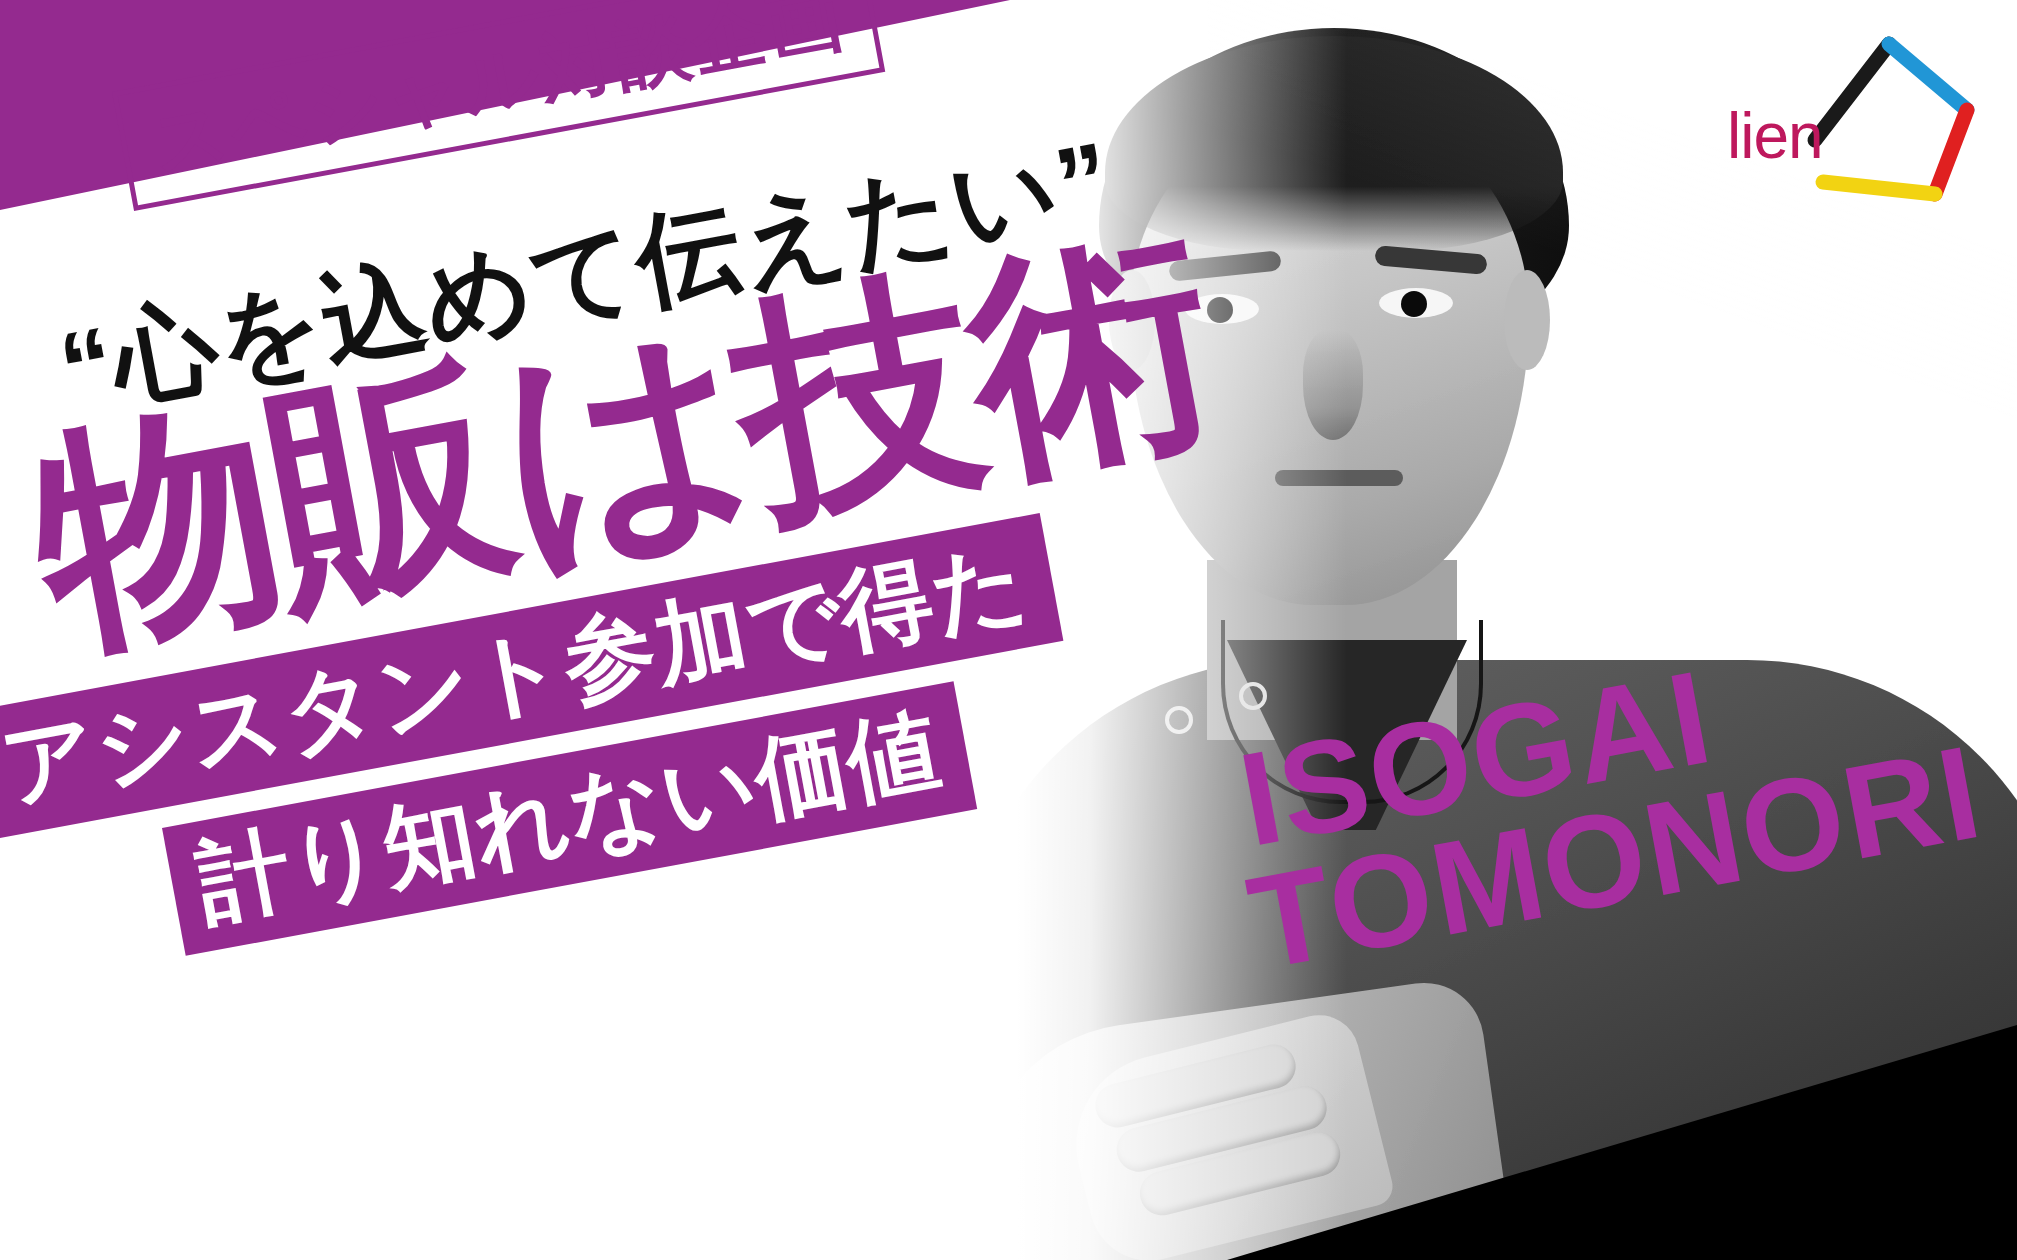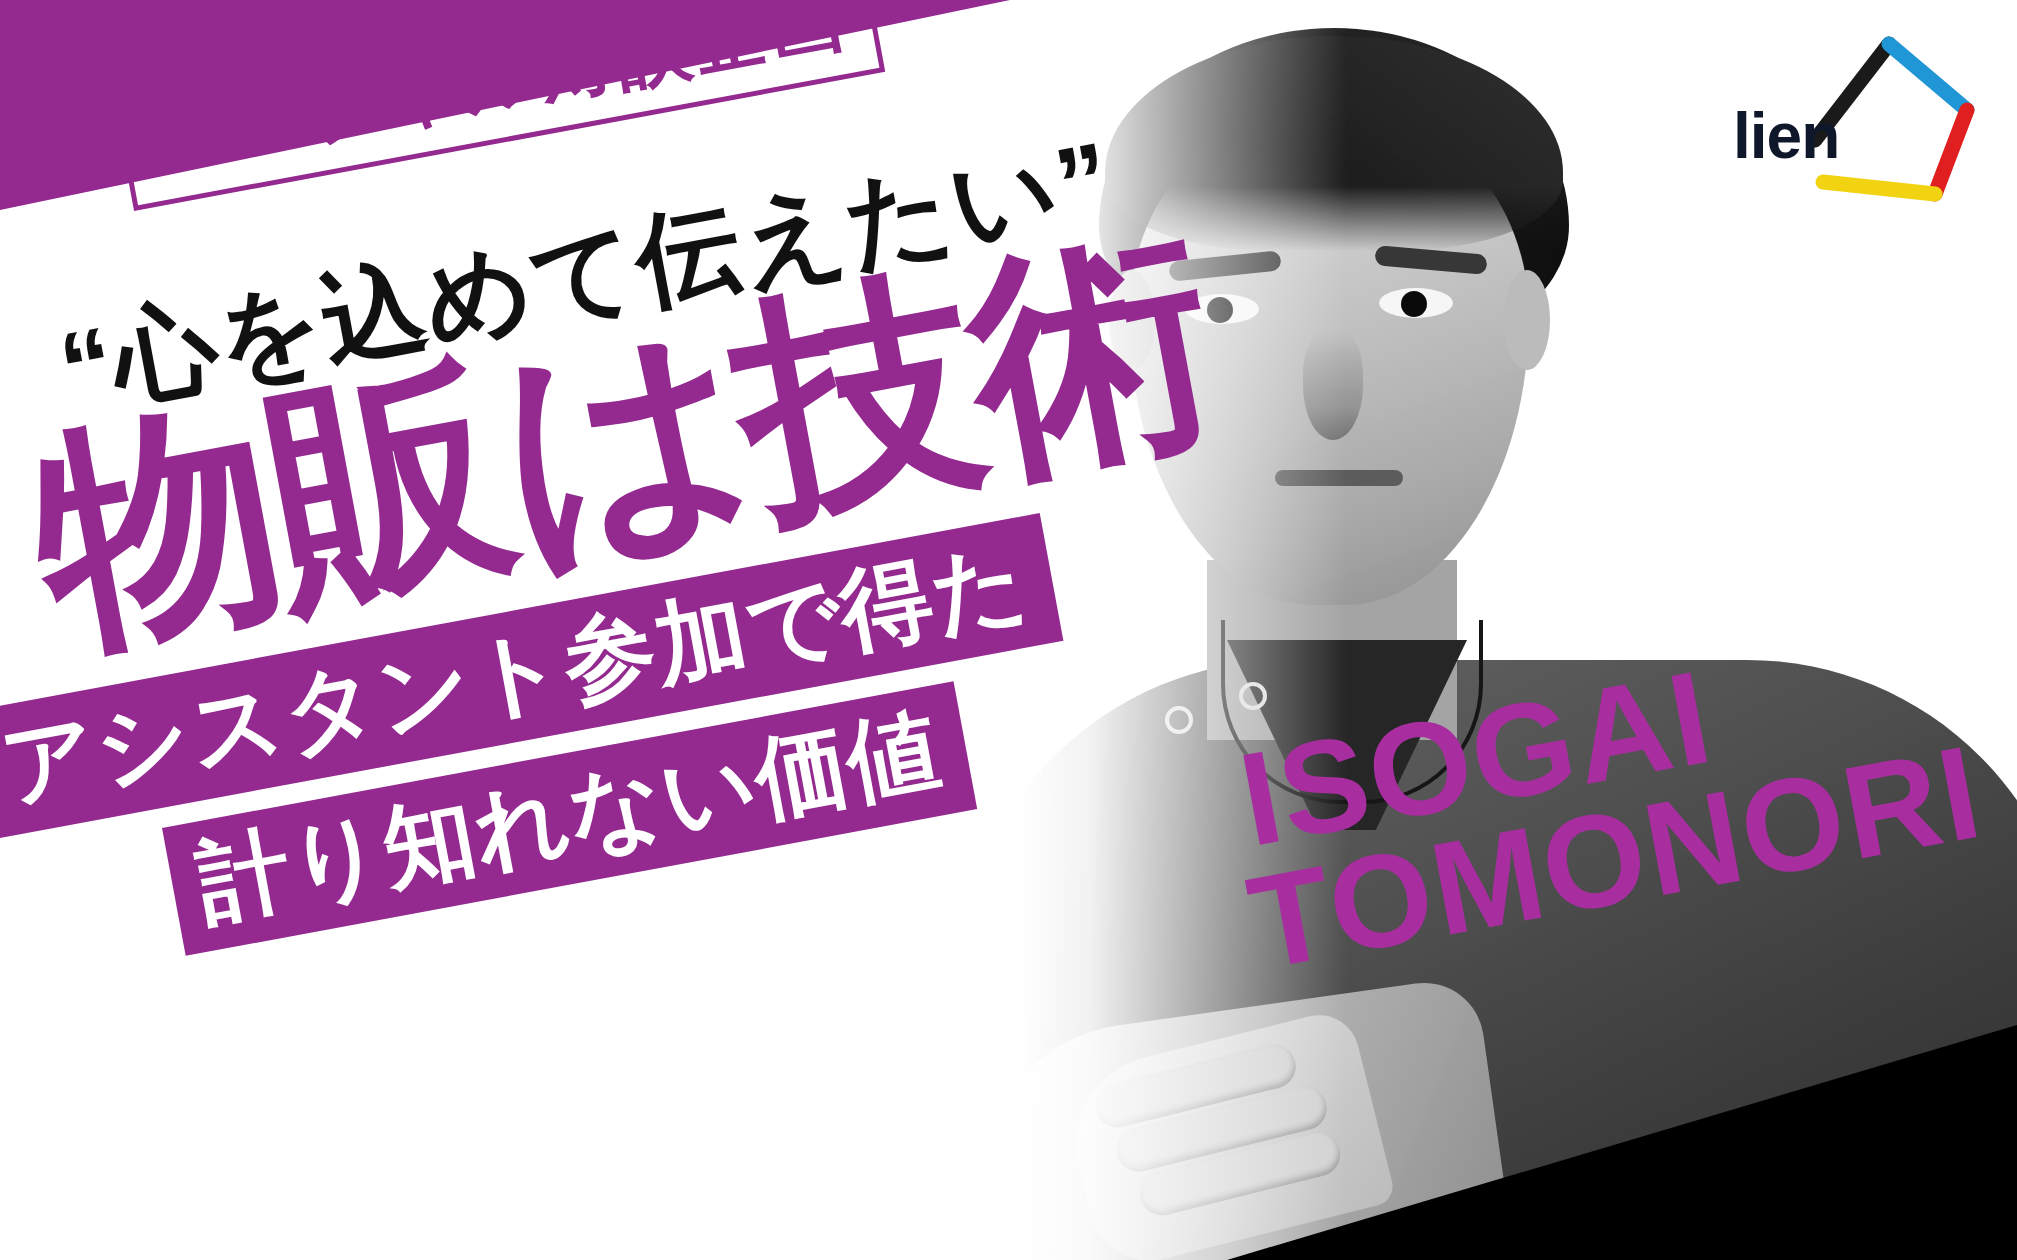--- a/index.html
+++ b/index.html
@@ -146,21 +146,21 @@
     transform:rotate(-10.5deg);transform-origin:left top;
     z-index:9;color:#a82ea0;
     font-size:132px;line-height:.93;font-weight:800;letter-spacing:2px;
     white-space:nowrap;
   }
   .name .n2{margin-left:-14px;}
 
   
   .logo{position:absolute;right:24px;top:22px;width:270px;height:190px;z-index:10;}
   .logo-word{
-    position:absolute;left:10px;top:82px;font-size:64px;font-weight:700;color:#0f172a;
+    position:absolute;left:4px;top:82px;font-size:64px;font-weight:400;color:#be185d;
     letter-spacing:-1px;line-height:1;
   }
 </style>
 </head>
 <body>
 
 <div id="stage">
 
   <div class="photo-wrap">
     <div class="photo">

